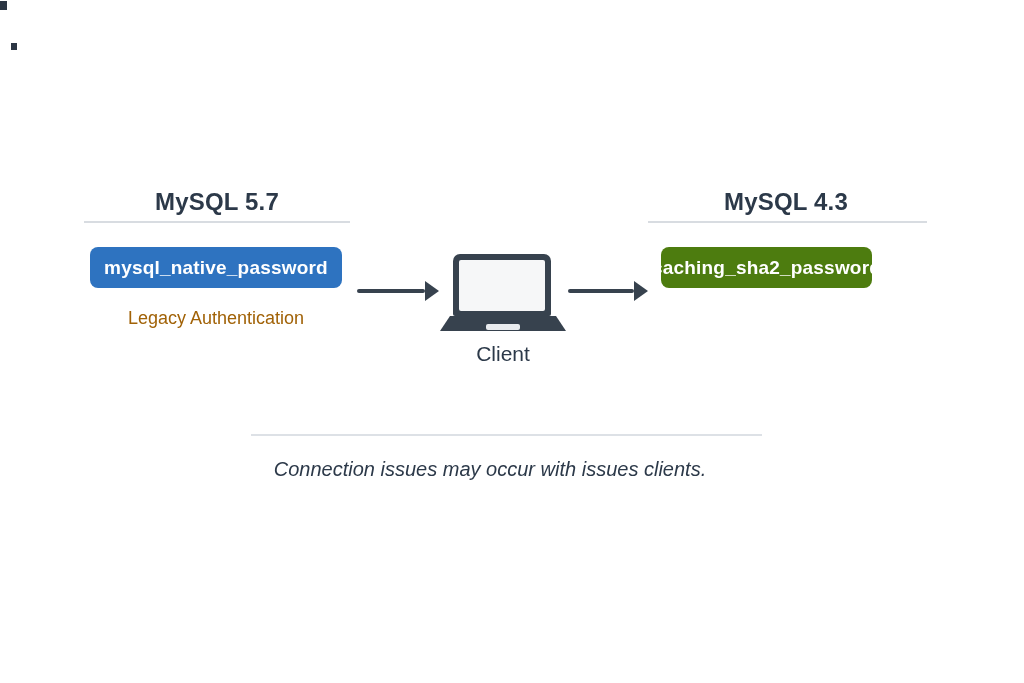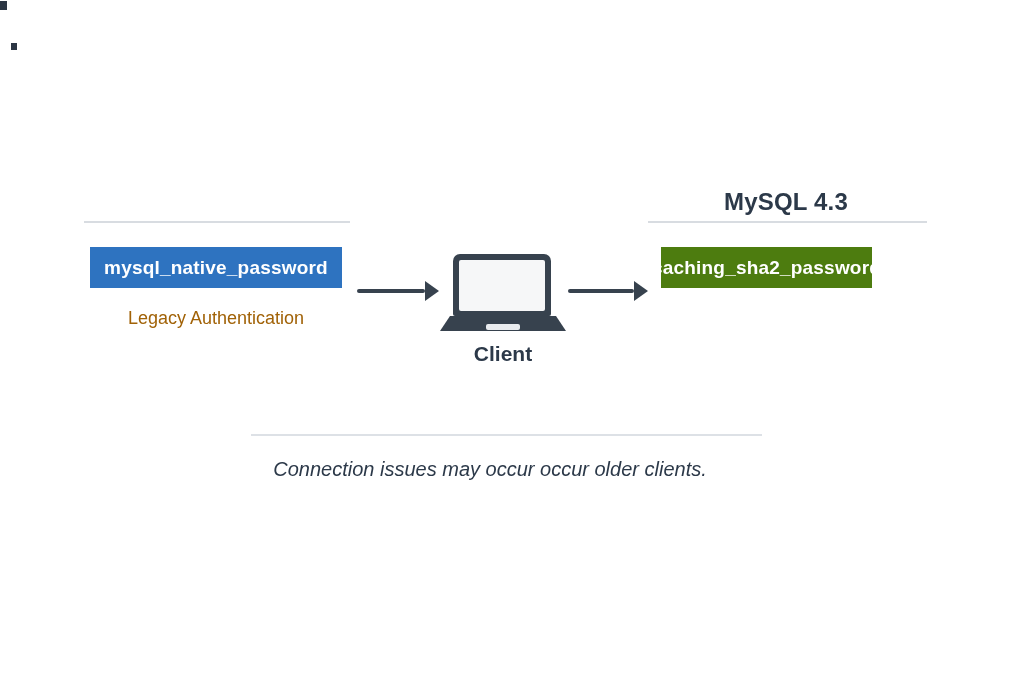--- a/index.html
+++ b/index.html
@@ -37,21 +37,21 @@
     background: #d8dce1;
   }
   .underline-left  { left: 84px;  width: 266px; }
   .underline-right { left: 648px; width: 279px; }
 
   
   .plugin-badge {
     position: absolute;
     top: 247px;
     height: 41px;
-    border-radius: 0;
+    border-radius: 8px;
     display: flex;
     align-items: center;
     justify-content: center;
     color: #ffffff;
     font-size: 19px;
     font-weight: bold;
     letter-spacing: 0.2px;
   }
   .badge-blue  { left: 90px;  width: 252px; background: #2e73c0; }
   .badge-green { left: 661px; width: 211px; background: #4d7c0f; }
@@ -125,21 +125,21 @@
     background: #e9ecef;
     border-radius: 2px;
   }
   .client-label {
     position: absolute;
     left: 440px;
     top: 342px;
     width: 126px;
     text-align: center;
     font-size: 21px;
-    font-weight: bold;
+    font-weight: normal;
     color: #2c3949;
   }
 
   
   .note-divider {
     position: absolute;
     left: 251px;
     top: 434px;
     width: 511px;
     height: 2px;
@@ -162,20 +162,21 @@
   .artifact-2 { left: 11px; top: 43px; width: 6px; height: 7px; }
 </style>
 </head>
 <body>
 
 <div class="canvas">
 
   <div class="corner-artifact artifact-1"></div>
   <div class="corner-artifact artifact-2"></div>
 
+  <div class="version-heading heading-left">MySQL 5.7</div>
   <div class="heading-underline underline-left"></div>
   <div class="plugin-badge badge-blue">
     <span>mysql_native_password</span>
   </div>
   <div class="badge-caption caption-left">Legacy Authentication</div>
 
   <div class="arrow-line arrow-line-left"></div>
   <div class="arrow-head arrow-head-left"></div>
 
   <div class="laptop">
@@ -190,15 +191,15 @@
   <div class="arrow-line arrow-line-right"></div>
   <div class="arrow-head arrow-head-right"></div>
 
   <div class="version-heading heading-right">MySQL 4.3</div>
   <div class="heading-underline underline-right"></div>
   <div class="plugin-badge badge-green">
     <span>caching_sha2_password</span>
   </div>
 
   <div class="note-divider"></div>
-  <div class="footnote">Connection issues may occur occur older clients.</div>
+  <div class="footnote">Connection issues may occur with issues clients.</div>
 
 </div>
 
 </body></html>

